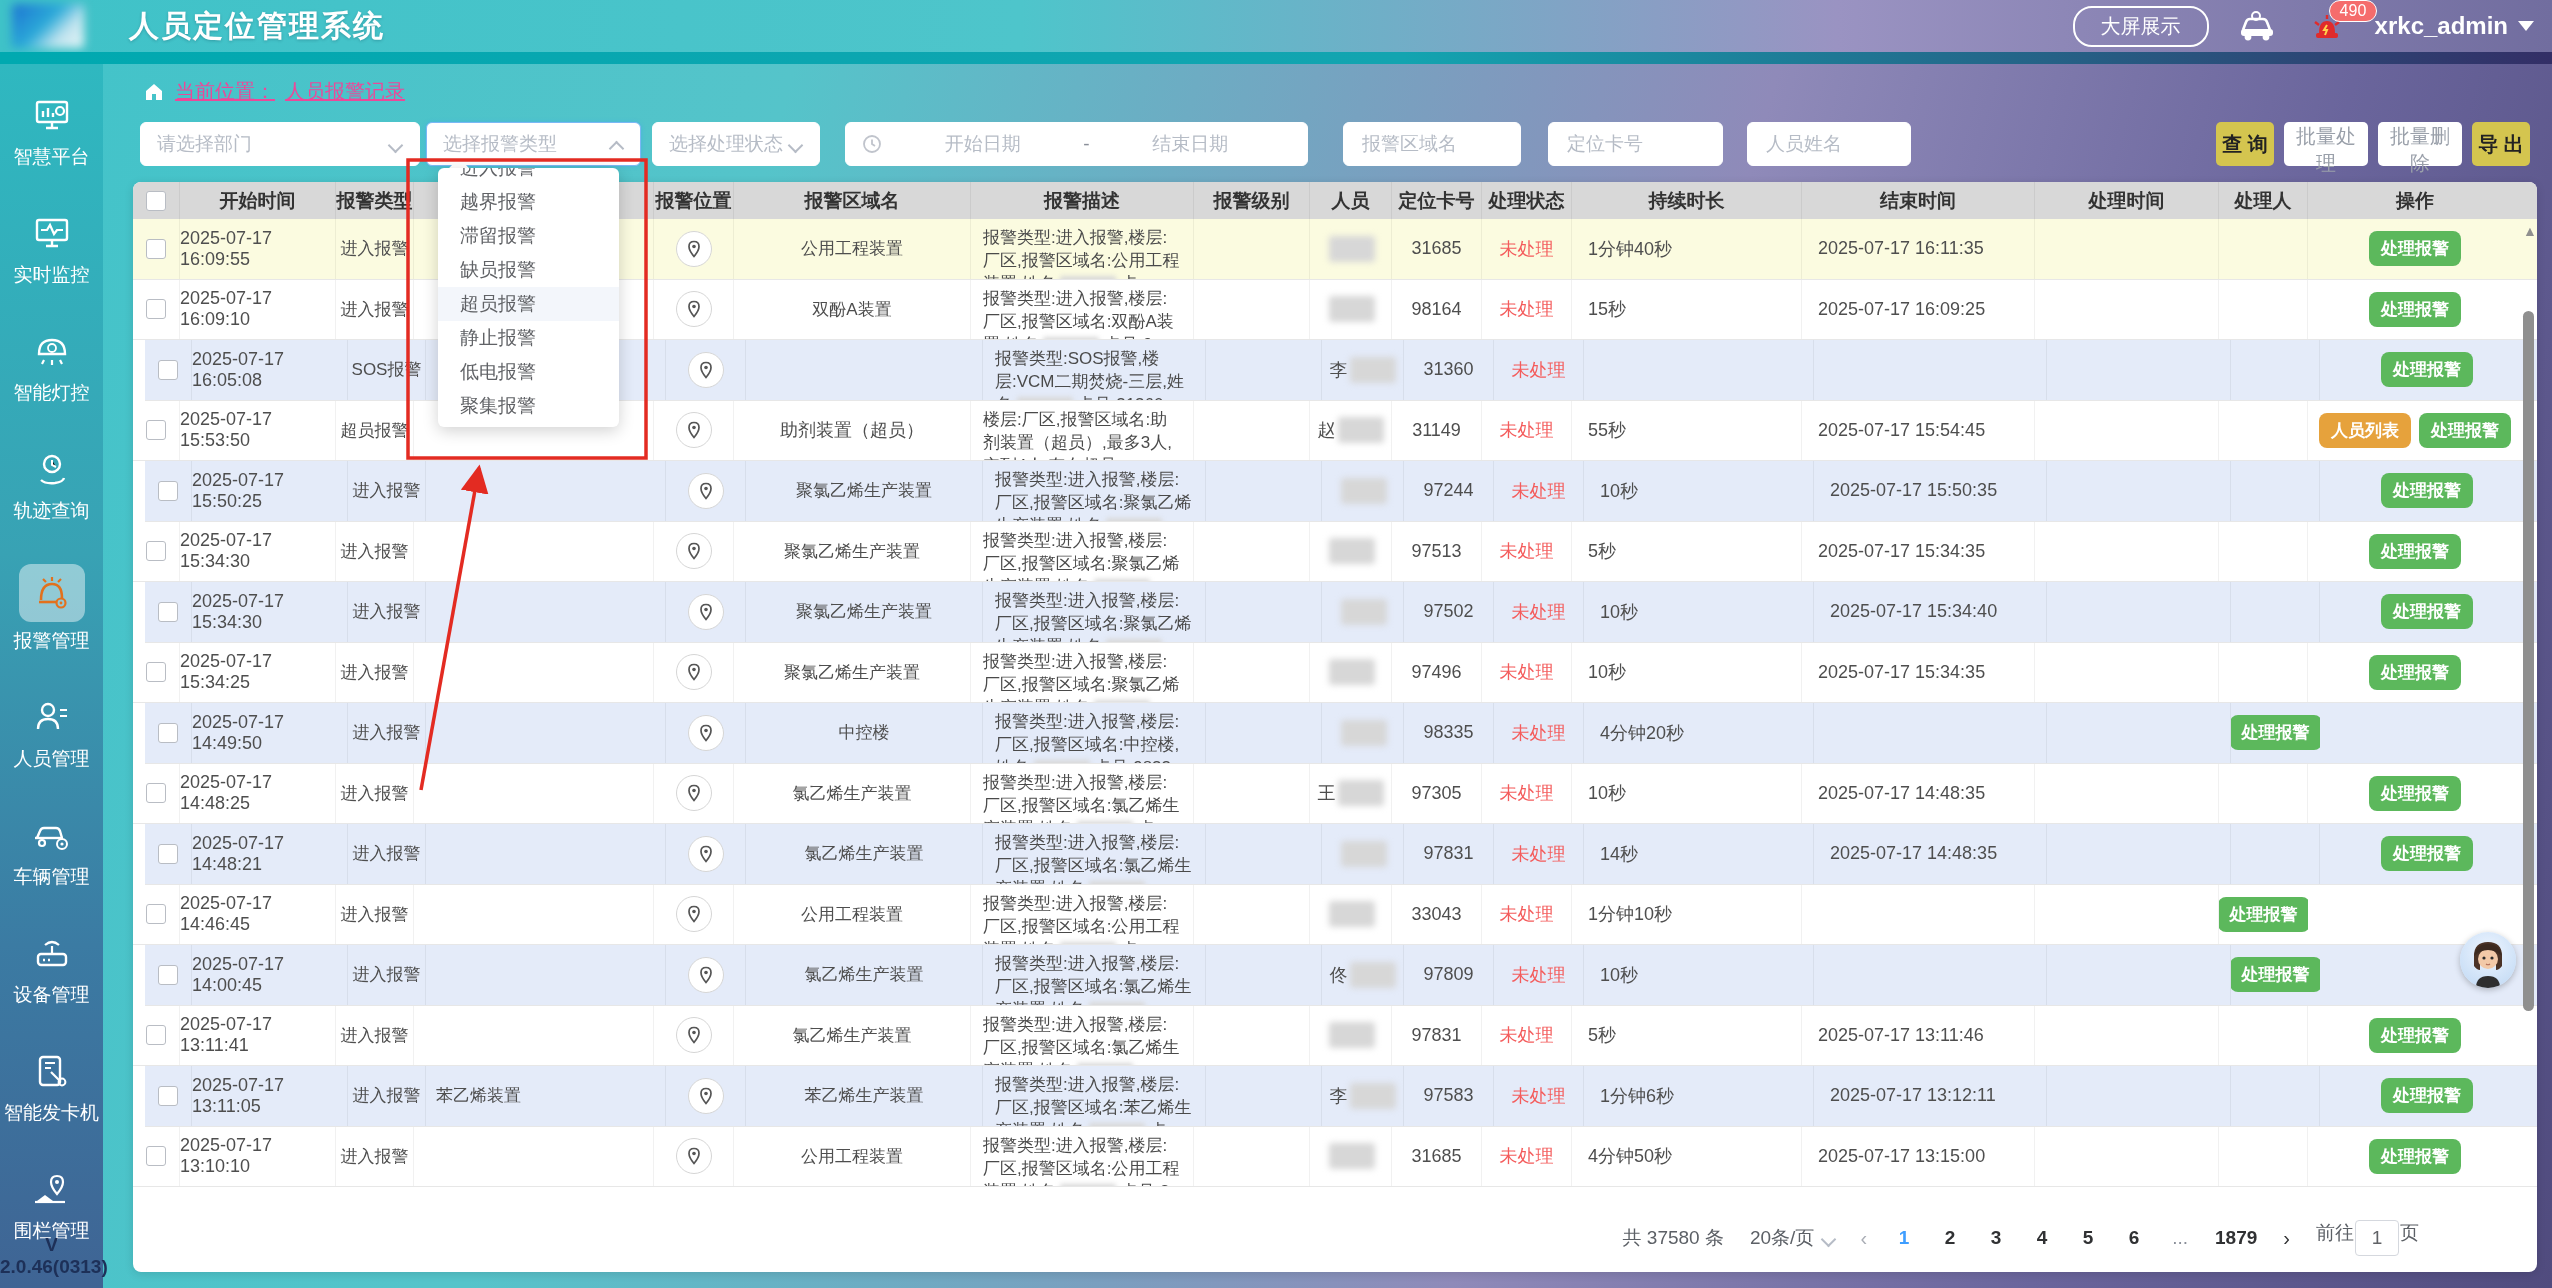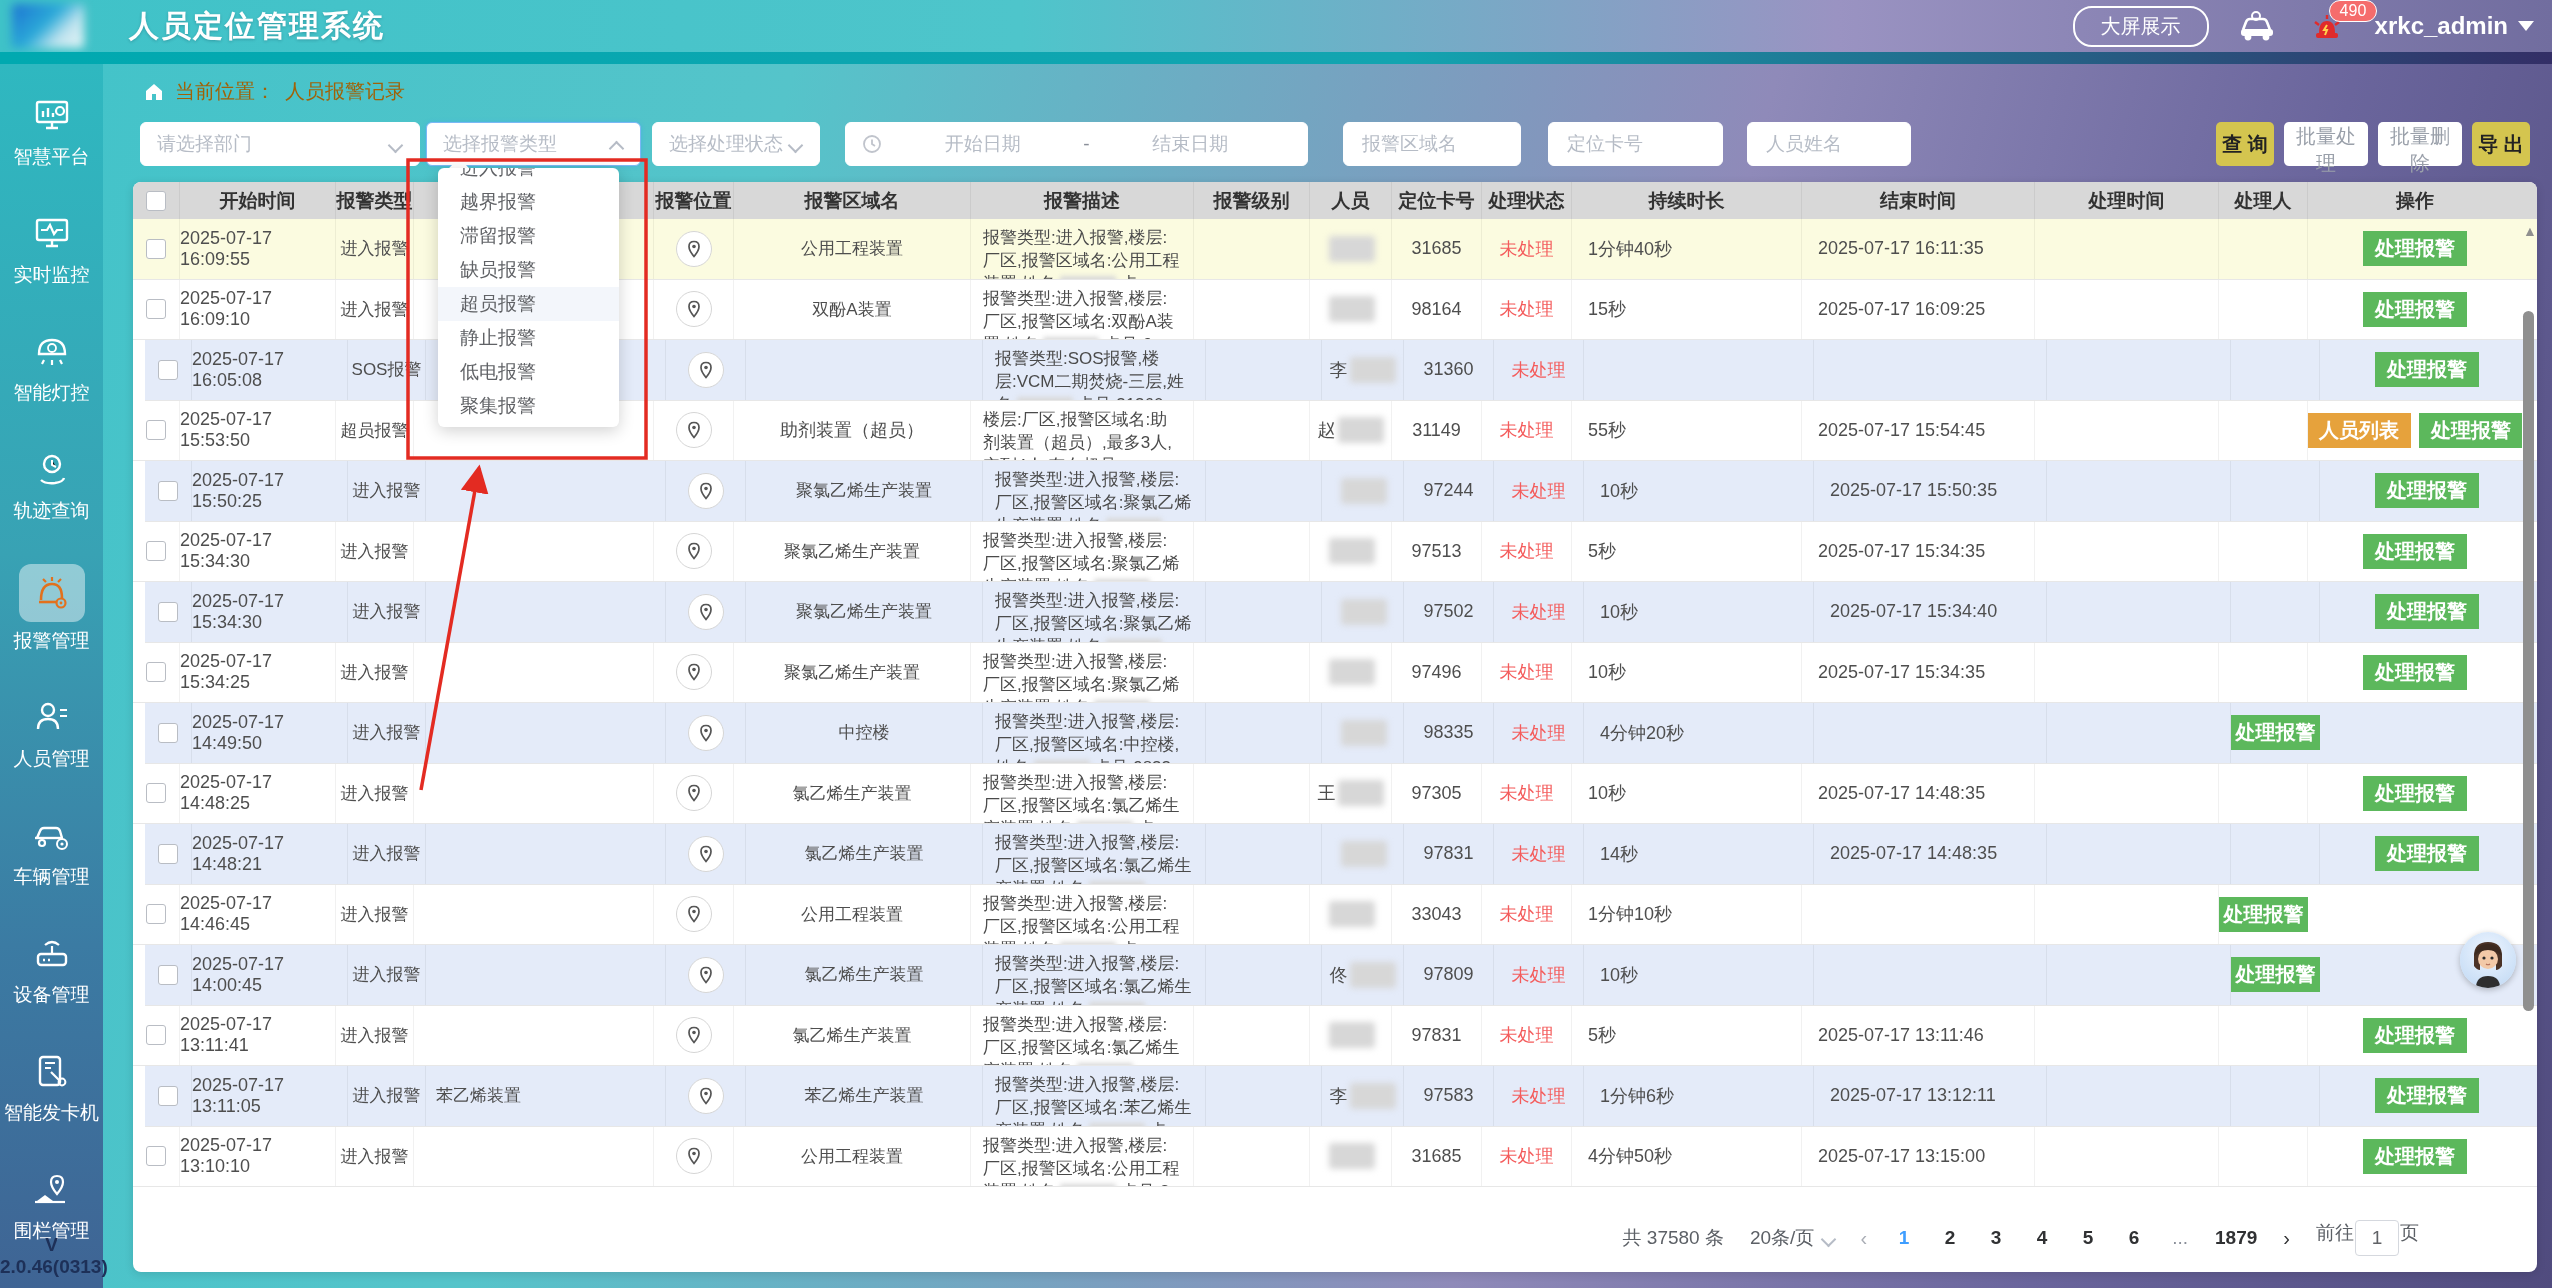--- a/index.html
+++ b/index.html
@@ -18,21 +18,21 @@
   .username{color:#fff;font-size:24px;font-weight:700;display:flex;align-items:center;gap:10px;}
   .caret-down{width:0;height:0;border-left:8px solid transparent;border-right:8px solid transparent;border-top:10px solid #fff;}
   
   .sidebar{left:0;top:64px;width:103px;height:1224px;background:linear-gradient(180deg,#2fb8c0 0%,#38a2b4 40%,#3b7ba3 72%,#3f6494 100%);z-index:4;display:flex;flex-direction:column;align-items:center;padding-top:28px;box-sizing:border-box;}
   .side-item{width:103px;display:flex;flex-direction:column;align-items:center;margin-bottom:40px;cursor:pointer;}
   .side-item .ic{width:46px;height:46px;display:flex;align-items:center;justify-content:center;}
   .side-item .lbl{color:#fff;font-size:19px;margin-top:6px;white-space:nowrap;}
   .side-item.active .icwrap{background:rgba(255,255,255,.45);border-radius:12px;padding:6px 10px;}
   .version{position:absolute;bottom:10px;left:0;width:103px;text-align:center;color:#1d3058;font-size:19px;font-weight:700;}
   
-  .breadcrumb{left:143px;top:78px;display:flex;align-items:center;gap:10px;color:#a16207;font-size:20px;z-index:6;}
+  .breadcrumb{left:143px;top:78px;display:flex;align-items:center;gap:10px;color:#ec4899;font-size:20px;z-index:6;text-decoration:underline;}
   .filters{left:0;top:122px;width:2552px;height:46px;z-index:6;}
   .fld{position:absolute;height:44px;background:#fff;border-radius:6px;box-sizing:border-box;display:flex;align-items:center;font-size:19px;color:#b6bcc6;padding:0 16px;border:1px solid #fff;}
   .fld input{border:none;outline:none;width:100%;font-size:19px;color:#606266;background:transparent;font-family:inherit;}
   .fld input::placeholder{color:#b6bcc6;}
   .sel-caret{margin-left:auto;width:14px;height:14px;position:relative;}
   .sel-caret::before{content:"";position:absolute;left:1px;top:3px;width:9px;height:9px;border-right:2px solid #b6bcc6;border-bottom:2px solid #b6bcc6;transform:rotate(45deg);}
   .sel-caret.up::before{transform:rotate(-135deg);top:6px;}
   .btnbar-btn{position:absolute;height:44px;border:none;border-radius:5px;font-size:20px;font-weight:700;cursor:pointer;font-family:inherit;}
   .btn-yellow{background:#d4c54f;color:#222;}
   .btn-white{background:#fff;color:#9aa0aa;font-weight:400;}
@@ -48,21 +48,21 @@
   .td{height:100%;display:flex;align-items:center;justify-content:center;font-size:18px;color:#4e4e4e;border-right:1px solid rgba(0,0,0,.055);box-sizing:border-box;overflow:hidden;}
   .td:last-child{border-right:none;}
   .c-floor{justify-content:flex-start;padding-left:10px;font-size:17px;}
   .c-desc{justify-content:flex-start;text-align:left;font-size:17px;line-height:23px;padding:0 12px;display:block;padding-top:7px;color:#4a4a4a;}
   .c-dur,.c-end{justify-content:flex-start;padding-left:16px;}
   .c-status{color:#f45c5c;}
   .cb{width:18px;height:18px;background:#fff;border:1px solid #b9bdc4;border-radius:3px;display:inline-block;}
   .pinbtn{width:36px;height:36px;border-radius:50%;border:1px solid #d6d6d6;background:#fff;display:flex;align-items:center;justify-content:center;cursor:pointer;}
   .blur-sm{display:inline-block;width:56px;height:15px;background:#d9d9d9;border-radius:2px;filter:blur(2.5px);vertical-align:-2px;}
   .blur-md{display:inline-block;width:46px;height:26px;background:#d7d7d7;border-radius:3px;filter:blur(3px);}
-  .btn{height:35px;border:none;border-radius:0;color:#fff;font-size:20px;font-weight:700;padding:0 12px;cursor:pointer;font-family:inherit;white-space:nowrap;}
+  .btn{height:35px;border:none;border-radius:8px;color:#fff;font-size:17px;font-weight:700;padding:0 12px;cursor:pointer;font-family:inherit;white-space:nowrap;}
   .btn-green{background:#5cb85c;}
   .btn-orange{background:#e6a23c;margin-right:8px;}
   
   .scrolltrack{position:absolute;right:2px;top:37px;width:13px;height:980px;}
   .scrollthumb{position:absolute;left:1px;top:92px;width:11px;height:700px;background:#8f8f8f;border-radius:6px;}
   .scrollarrow{position:absolute;left:1px;top:4px;color:#8f8f8f;font-size:14px;}
   
   .pagination{position:absolute;right:118px;bottom:16px;display:flex;align-items:center;gap:26px;font-size:19px;color:#5c6066;}
   .pgno{min-width:22px;text-align:center;font-weight:700;color:#303133;cursor:pointer;}
   .pgno.active{color:#3f9eff;}

